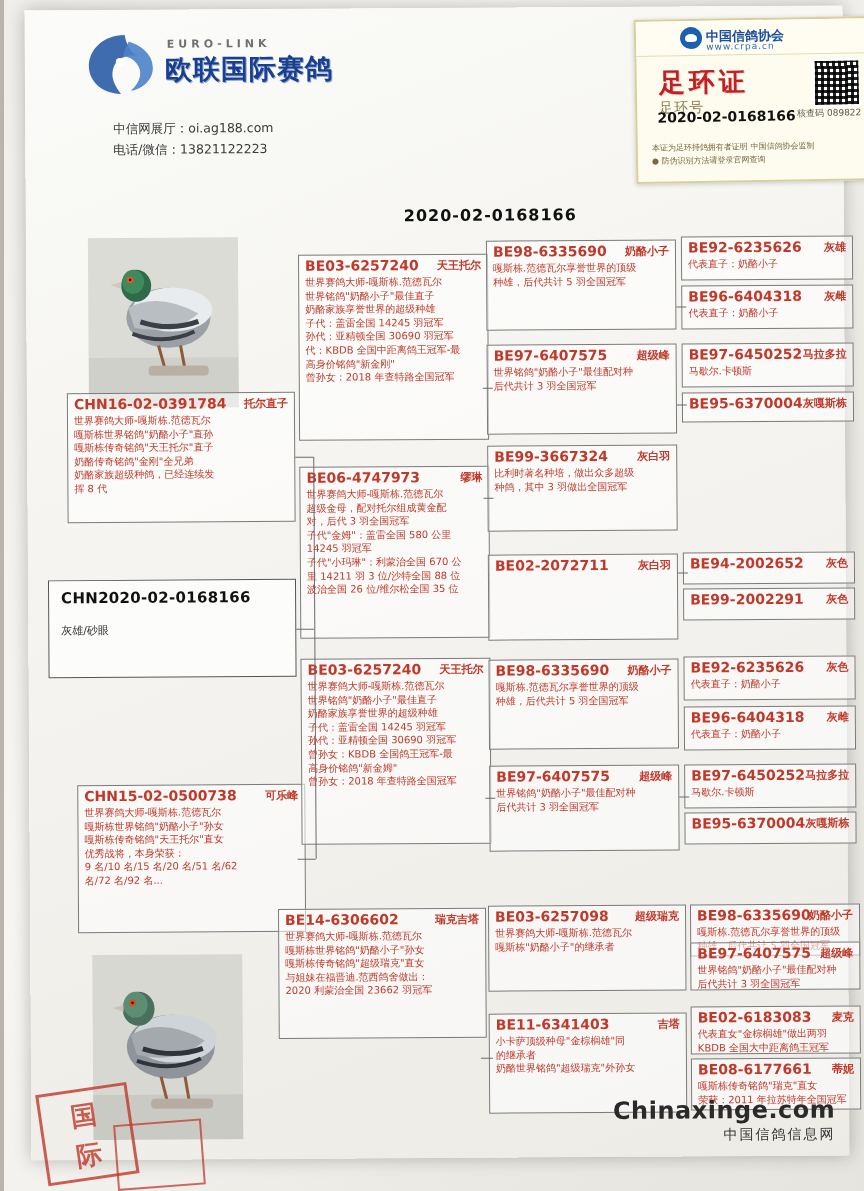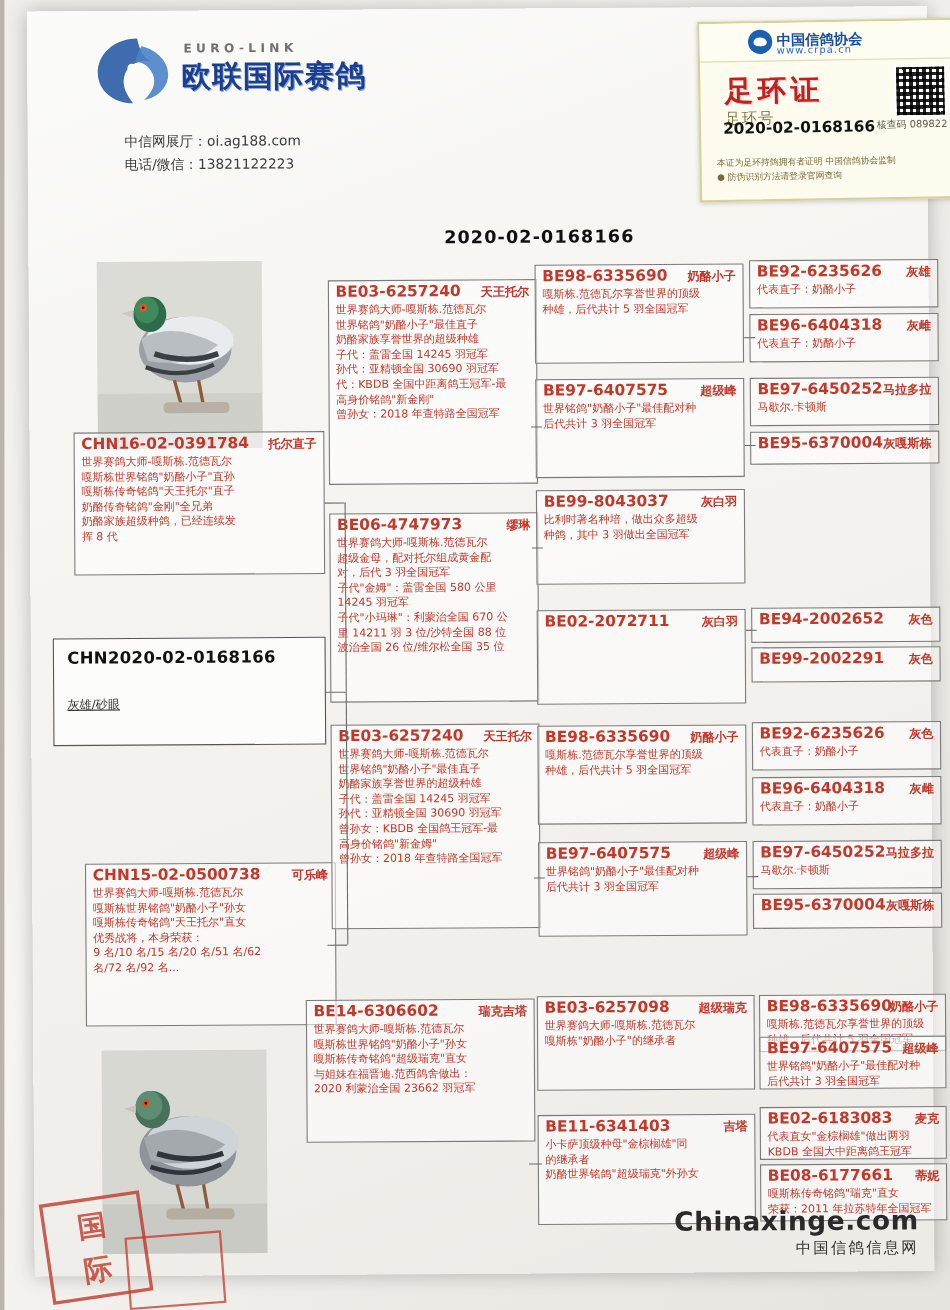--- a/index.html
+++ b/index.html
@@ -96,21 +96,21 @@
   }
   .box .hd{position:relative;height:15px;margin-bottom:1px;}
   .box .id{position:absolute;left:0;top:0;font-weight:bold;color:#c0392b;font-size:14px;}
   .box .nm{position:absolute;right:0;top:0;font-weight:bold;color:#c0392b;font-size:11px;}
   .box .ln{display:block;white-space:nowrap;}
   .box.tight{line-height:13.6px;font-size:10px;}
   .subject{
     border:1px solid #555;background:rgba(255,255,255,.75);
   }
   .subject .big{font-size:15px;font-weight:bold;color:#111;letter-spacing:.3px;}
-  .subject .sm{font-size:11px;color:#333;margin-top:28px;text-decoration:underline;}
+  .subject .sm{font-size:11px;color:#333;margin-top:18px;}
 
   
   .ln-h{position:absolute;height:1px;background:#6b6b6b;}
   .ln-v{position:absolute;width:1px;background:#6b6b6b;}
 
   
   .red-stamp{
     position:absolute;left:10px;top:1078px;width:92px;height:92px;
     border:3px solid #c0392b;opacity:.8;transform:rotate(-8deg);
     color:#c0392b;font-size:26px;font-weight:bold;line-height:40px;
@@ -309,21 +309,21 @@
       <div class="hd">
         <span class="id">BE97-6407575</span>
         <span class="nm">超级峰</span>
       </div>
       <span class="ln">世界铭鸽"奶酪小子"最佳配对种</span>
       <span class="ln">后代共计 3 羽全国冠军</span>
     </div>
 
     <div class="box tight" style="left:460px;top:438px;width:190px;height:86px;">
       <div class="hd">
-        <span class="id">BE99-8043037</span>
+        <span class="id">BE99-3667324</span>
         <span class="nm">灰白羽</span>
       </div>
       <span class="ln">比利时著名种培，做出众多超级</span>
       <span class="ln">种鸽，其中 3 羽做出全国冠军</span>
     </div>
 
     <div class="box tight" style="left:460px;top:547px;width:190px;height:86px;">
       <div class="hd">
         <span class="id">BE02-2072711</span>
         <span class="nm">灰白羽</span>

